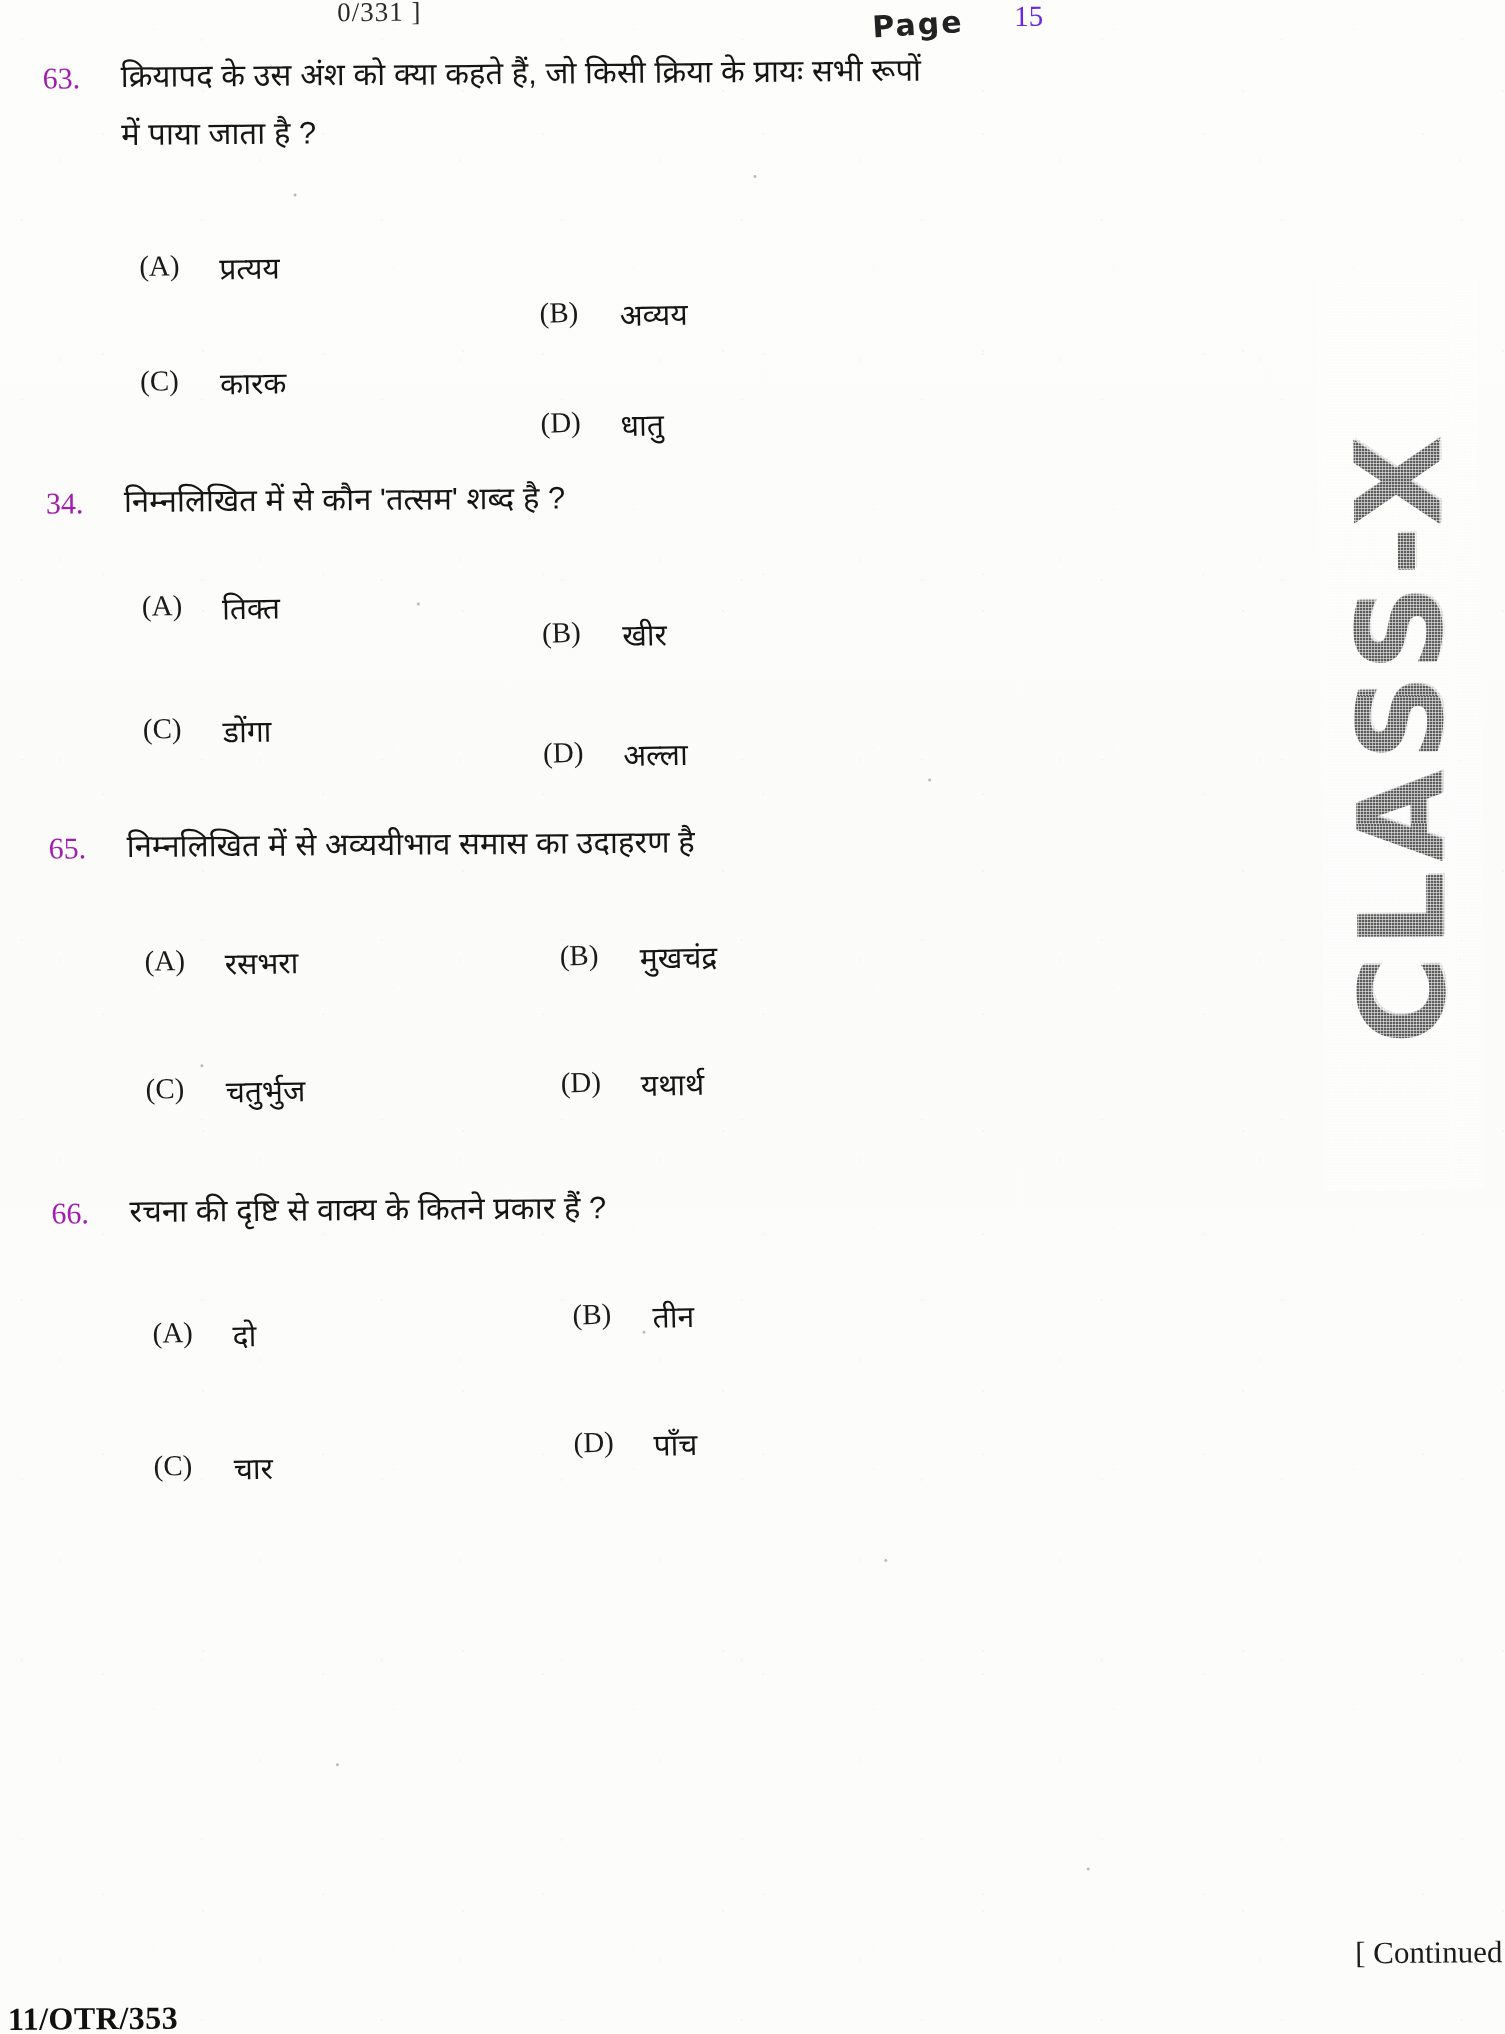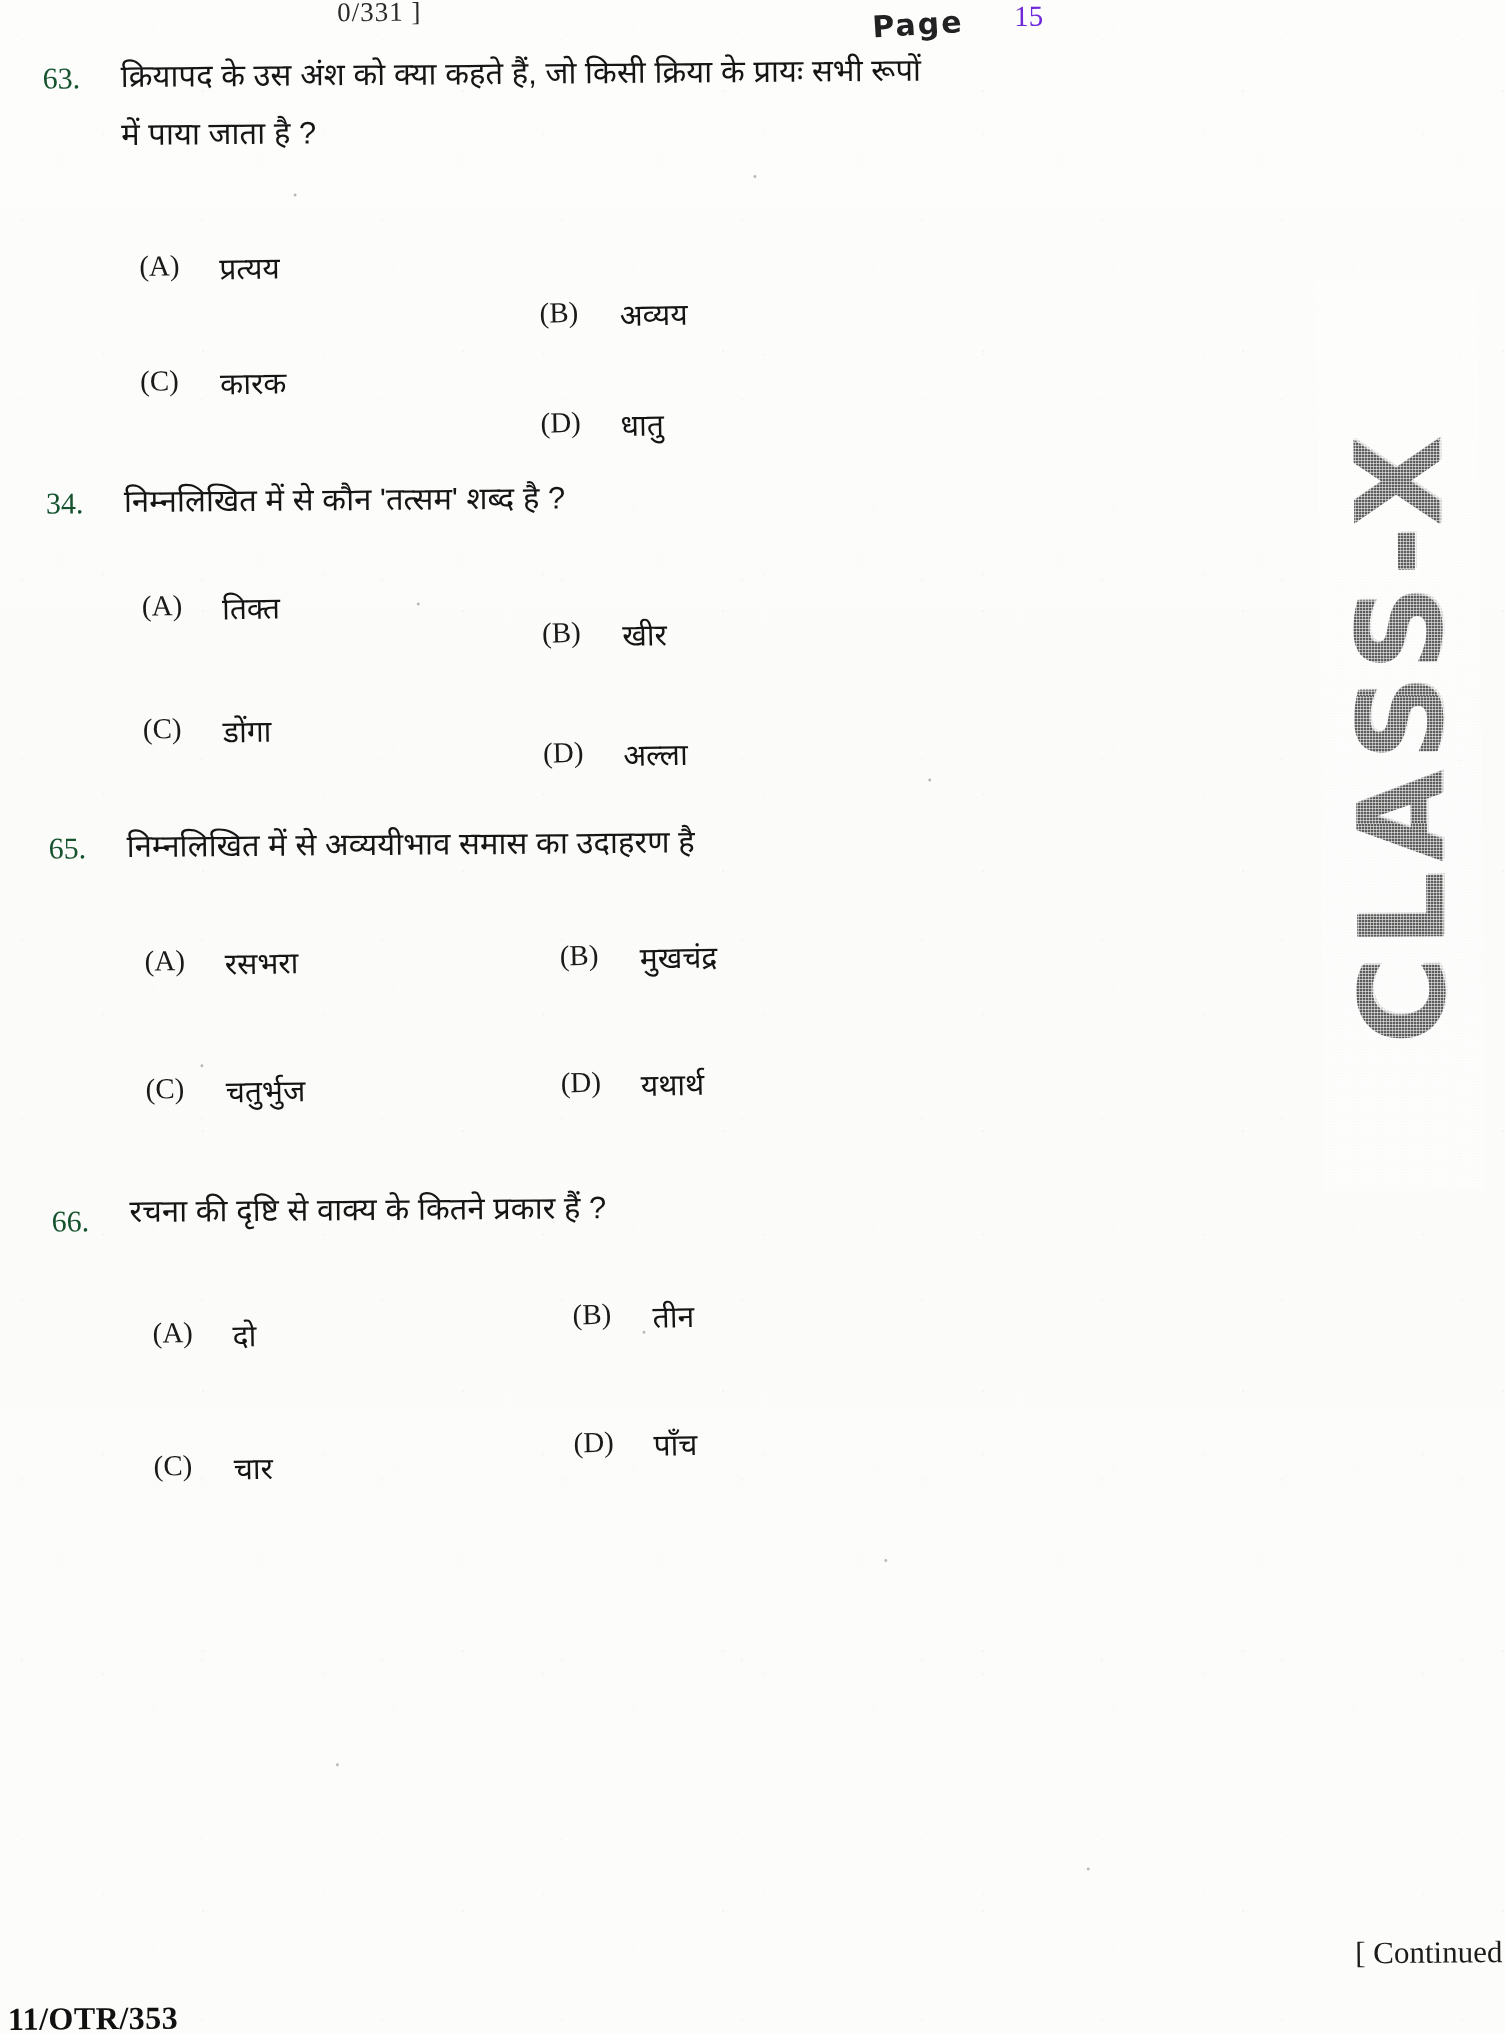--- a/index.html
+++ b/index.html
@@ -71,21 +71,21 @@
   
   .q {
     position: absolute;
     left: 0;
     width: 1000px;
   }
   .q-num {
     position: absolute;
     left: 50px;
     font-size: 30px;
-    color: #14532d;
+    color: #a21caf;
     font-family: "Liberation Serif", serif;
   }
   .q-text {
     position: absolute;
     left: 128px;
     font-size: 31px;
     line-height: 1.55;
     color: #151515;
     font-family: "Liberation Sans", sans-serif;
     width: 830px;
@@ -263,21 +263,21 @@
       <span class="tag">(C)</span>
       <span class="val">चतुर्भुज</span>
     </div>
     <div class="opt skew-b" style="left:560px; top:255px;">
       <span class="tag">(D)</span>
       <span class="val">यथार्थ</span>
     </div>
   </div>
 
   <div class="q" style="top:1175px;">
-    <div class="q-num" style="top:24px;">66.</div>
+    <div class="q-num" style="top:16px;">66.</div>
     <div class="q-text" style="top:8px;">
       <span>रचना की दृष्टि से वाक्य के कितने प्रकार हैं ?</span>
     </div>
 
     <div class="opt skew-a" style="left:150px; top:137px;">
       <span class="tag">(A)</span>
       <span class="val">दो</span>
     </div>
     <div class="opt skew-b" style="left:570px; top:122px;">
       <span class="tag">(B)</span>

